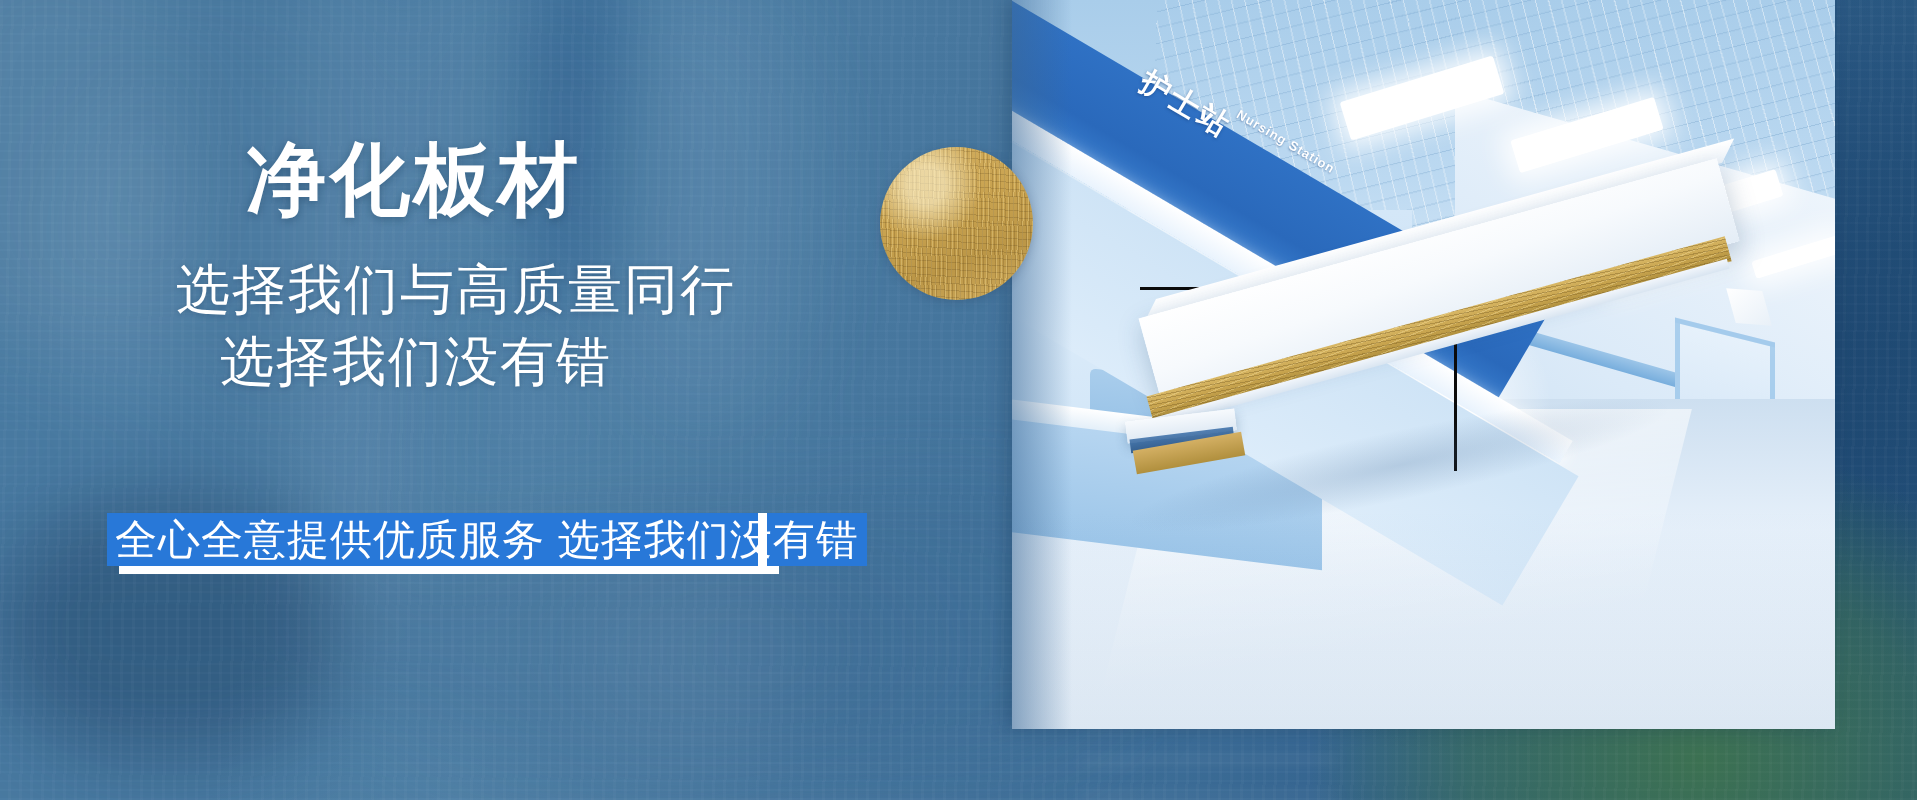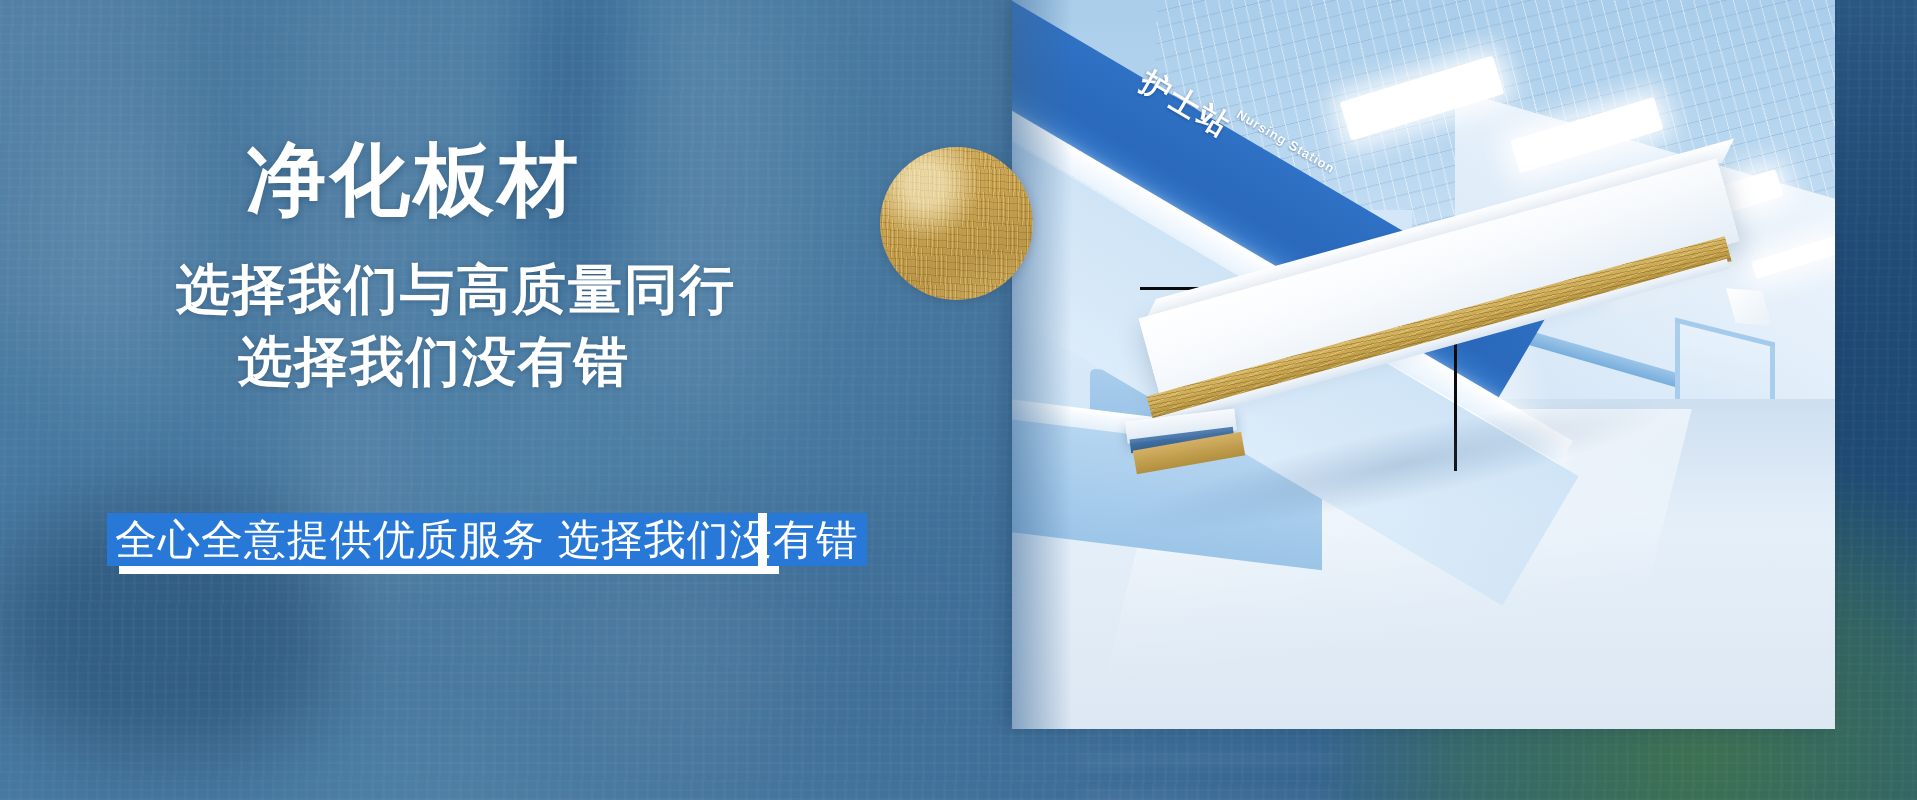--- a/index.html
+++ b/index.html
@@ -69,24 +69,23 @@
   .title{
     position:absolute;left:246px;top:140px;
     font-size:80px;line-height:1;font-weight:bold;color:#ffffff;
     letter-spacing:4px;
     text-shadow:0 2px 10px rgba(10,40,70,.35);
   }
   .sub1,.sub2{
     position:absolute;color:#ffffff;font-size:54px;line-height:1;
     letter-spacing:2px;white-space:nowrap;
     text-shadow:0 1px 6px rgba(10,40,70,.3);
-    font-weight:bold;
   }
   .sub1{left:176px;top:262px;}
-  .sub2{left:220px;top:334px;margin-left:18px;}
+  .sub2{left:220px;top:334px;}
 
   .ribbon-wrap{position:absolute;left:107px;top:513px;width:680px;height:72px;}
   .ribbon-underline{
     position:absolute;left:12px;top:50px;width:660px;height:11px;background:#ffffff;
   }
   .ribbon{
     position:absolute;left:0px;top:0px;height:53px;
     background:#2878d8;color:#ffffff;
     font-size:42px;line-height:53px;letter-spacing:1px;white-space:nowrap;
     padding:0 8px 0 8px;

